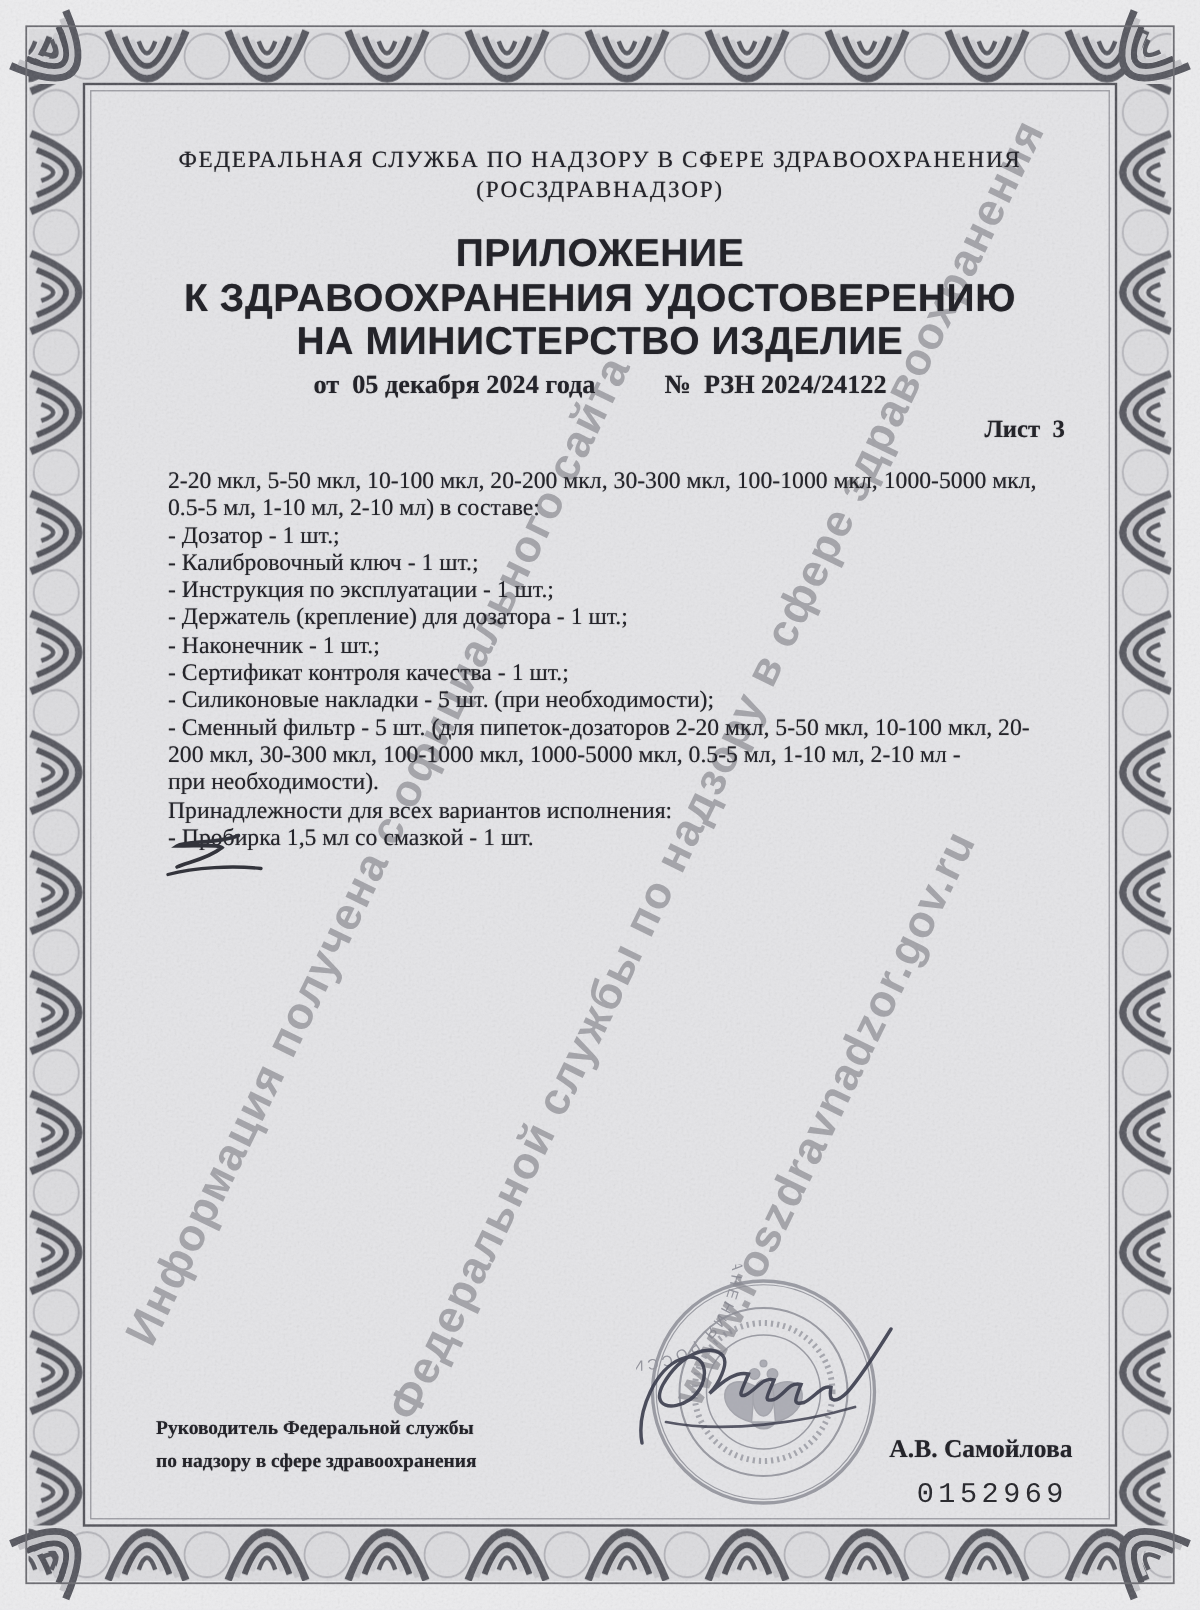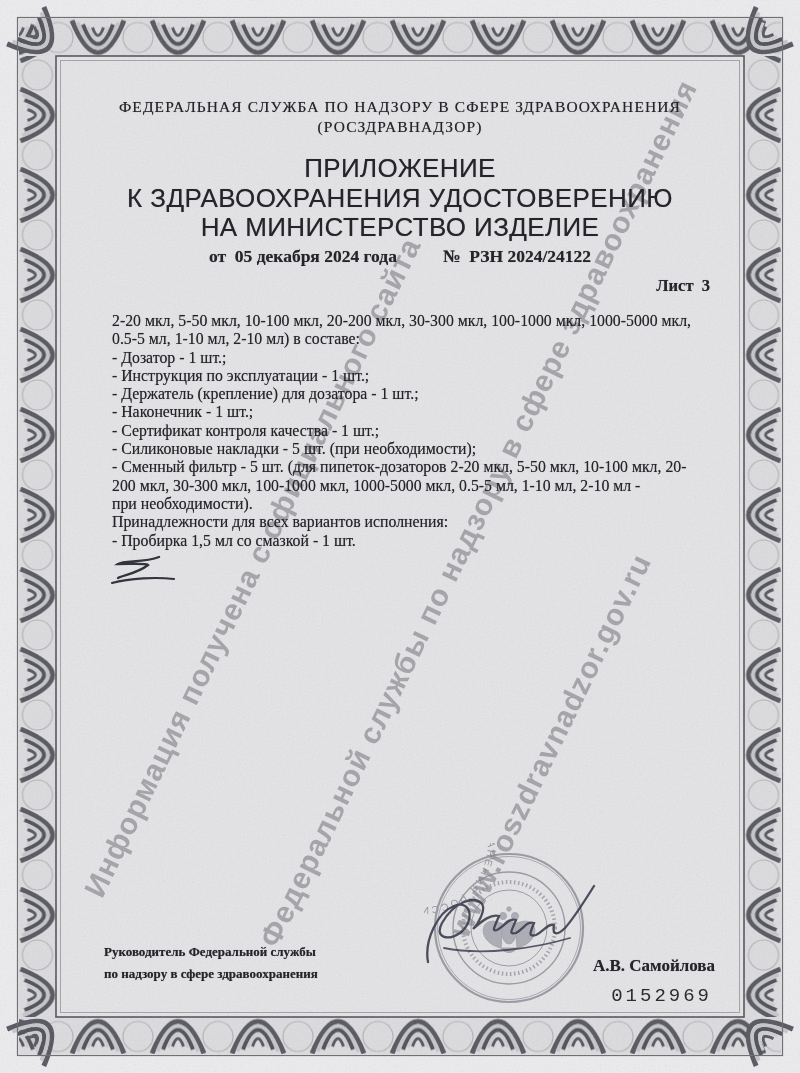--- a/index.html
+++ b/index.html
@@ -8,21 +8,21 @@
     background:#ededef;
     font-family:"Liberation Serif", serif;
   }
   .layer{position:absolute;left:0;top:0;width:800px;height:1073px;}
   .ink{color:#24242a;text-shadow:0 0 0.7px rgba(36,36,42,.55);}
 
   
   .header-block{position:absolute;left:60px;top:97px;width:680px;text-align:center;
     font-size:15.5px;line-height:20px;letter-spacing:1.1px;}
   .title-block{position:absolute;left:60px;top:154px;width:680px;text-align:center;
-    font-family:"Liberation Sans", sans-serif;font-weight:normal;
+    font-family:"Liberation Sans", sans-serif;font-weight:bold;
     font-size:26px;line-height:29.5px;letter-spacing:.4px;}
   .date-row{position:absolute;left:60px;top:246px;width:680px;
     display:flex;justify-content:center;gap:46px;
     font-weight:bold;font-size:17.5px;}
   .date-row span{white-space:pre;}
   .sheet{position:absolute;right:90px;top:276px;font-weight:bold;font-size:16.5px;white-space:pre;}
   .body-block{position:absolute;left:112px;top:312px;width:600px;
     font-size:15.8px;line-height:18.3px;}
   .bline{white-space:pre-wrap;}
 
@@ -144,20 +144,21 @@
   <span>от  05 декабря 2024 года</span>
   <span>№  РЗН 2024/24122</span>
 </div>
 
 <div class="sheet ink">Лист  3</div>
 
 <div class="body-block ink">
   <div class="bline">2-20 мкл, 5-50 мкл, 10-100 мкл, 20-200 мкл, 30-300 мкл, 100-1000 мкл, 1000-5000 мкл,</div>
   <div class="bline">0.5-5 мл, 1-10 мл, 2-10 мл) в составе:</div>
   <div class="bline">- Дозатор - 1 шт.;</div>
+  <div class="bline">- Калибровочный ключ - 1 шт.;</div>
   <div class="bline">- Инструкция по эксплуатации - 1 шт.;</div>
   <div class="bline">- Держатель (крепление) для дозатора - 1 шт.;</div>
   <div class="bline">- Наконечник - 1 шт.;</div>
   <div class="bline">- Сертификат контроля качества - 1 шт.;</div>
   <div class="bline">- Силиконовые накладки - 5 шт. (при необходимости);</div>
   <div class="bline">- Сменный фильтр - 5 шт. (для пипеток-дозаторов 2-20 мкл, 5-50 мкл, 10-100 мкл, 20-</div>
   <div class="bline">200 мкл, 30-300 мкл, 100-1000 мкл, 1000-5000 мкл, 0.5-5 мл, 1-10 мл, 2-10 мл -</div>
   <div class="bline">при необходимости).</div>
   <div class="bline">Принадлежности для всех вариантов исполнения:</div>
   <div class="bline">- Пробирка 1,5 мл со смазкой - 1 шт.</div>

